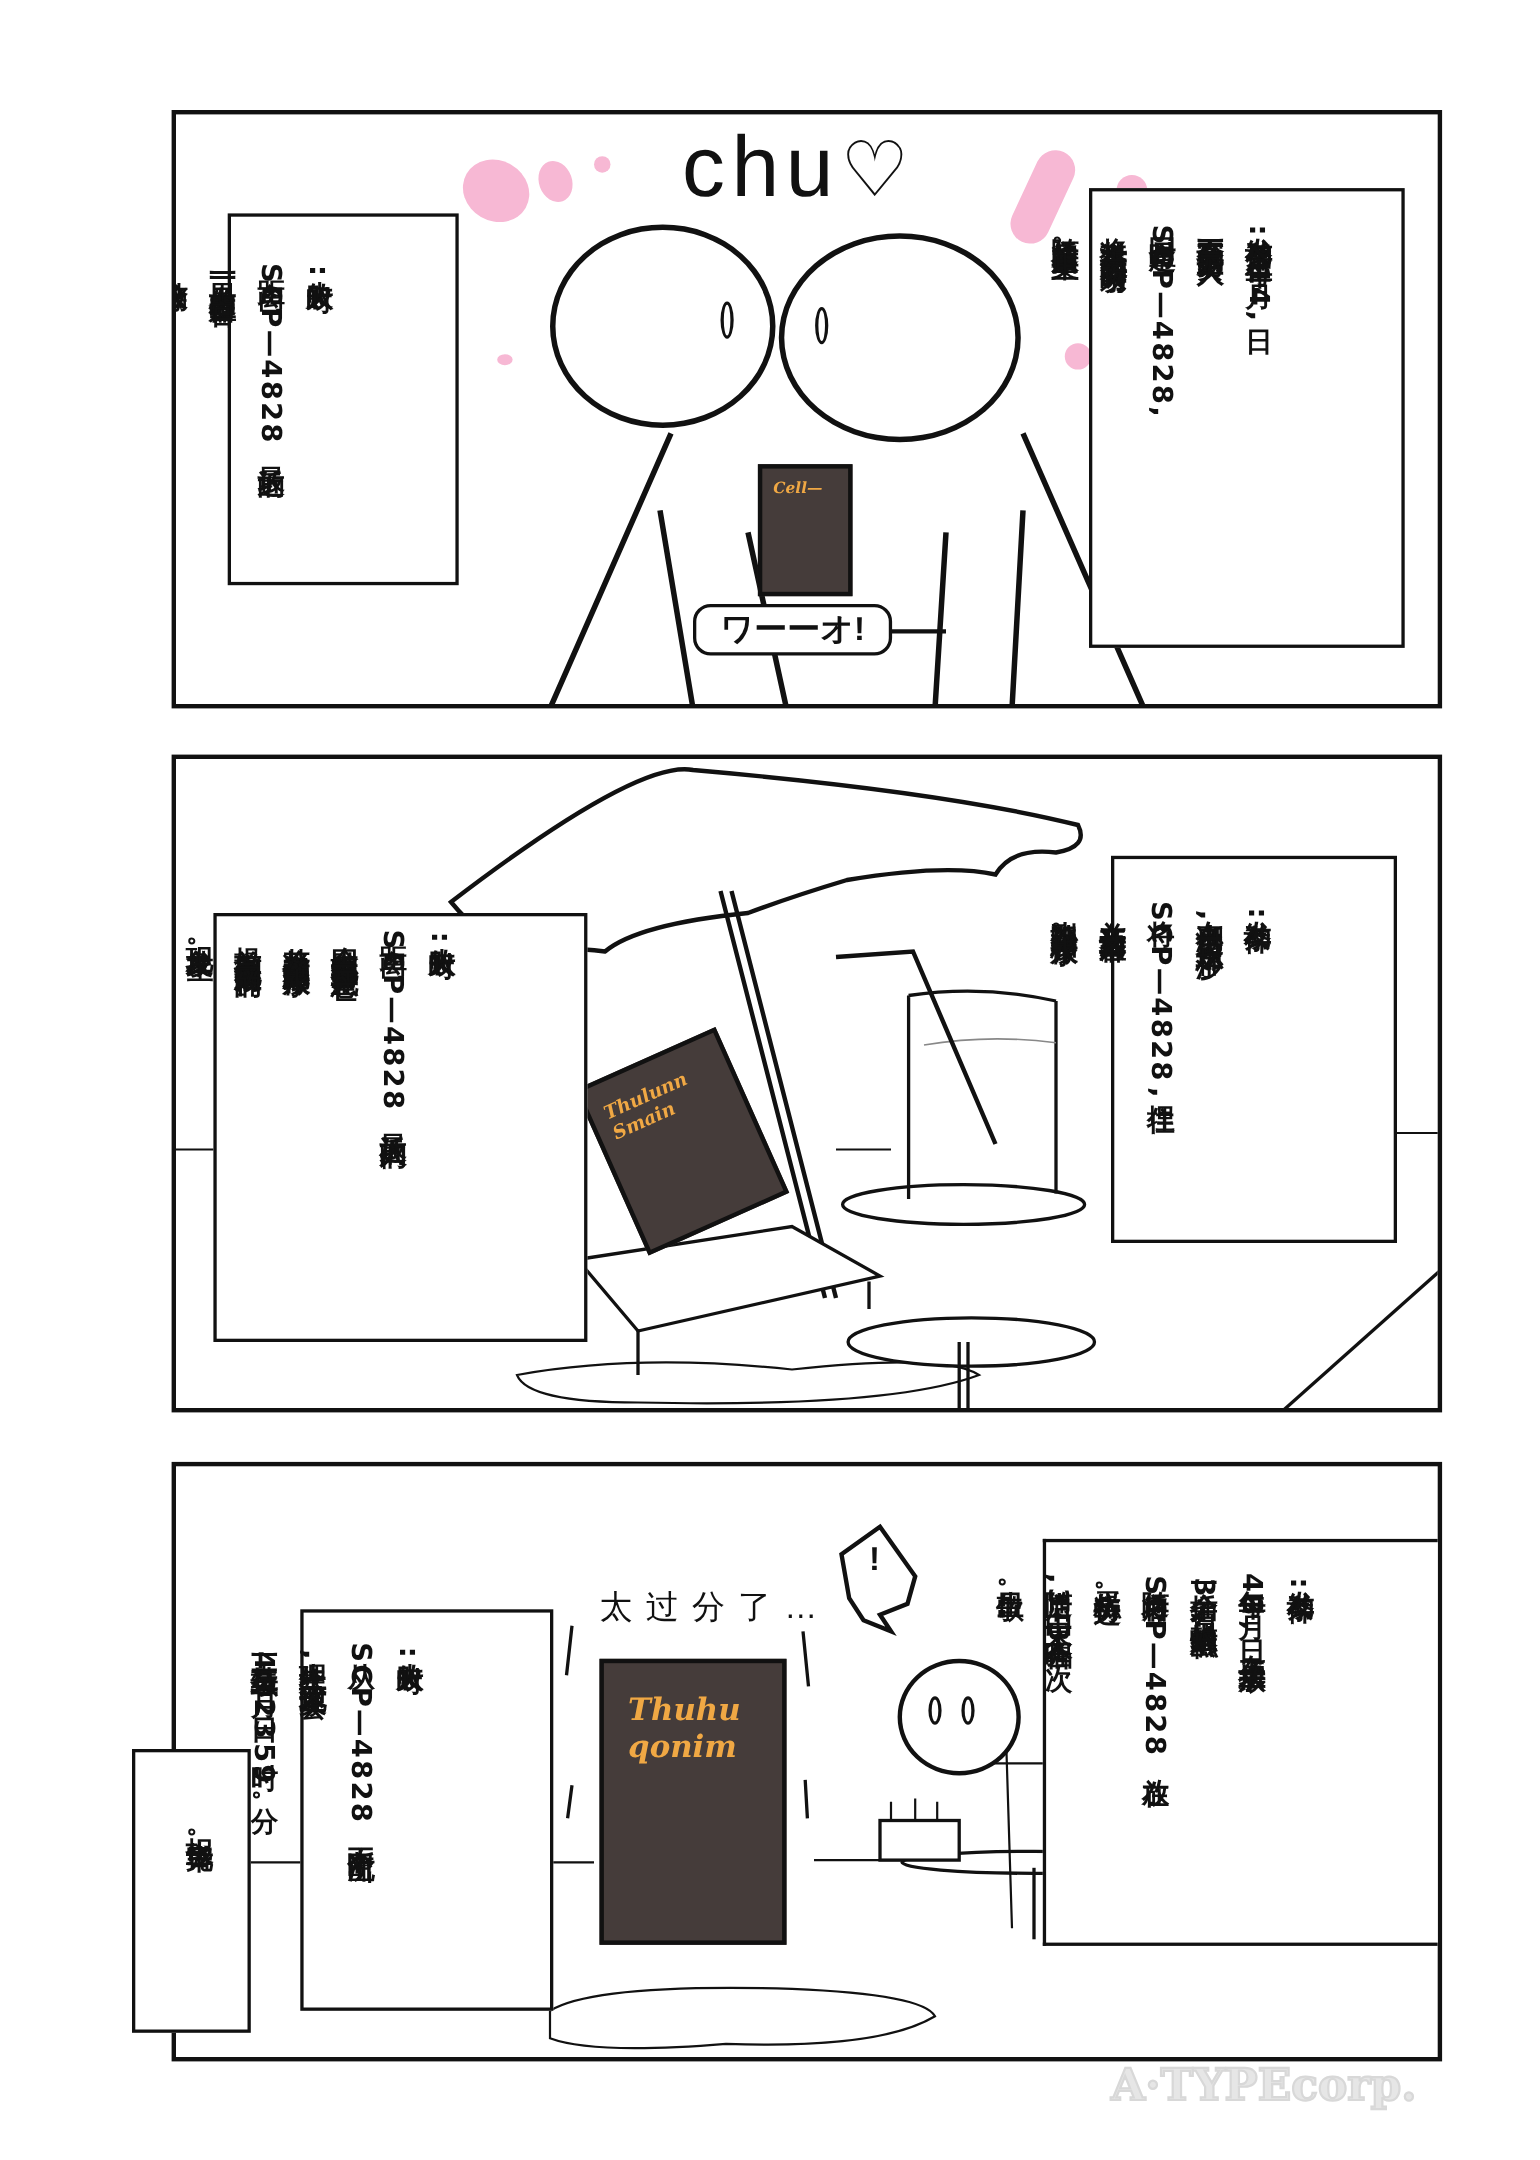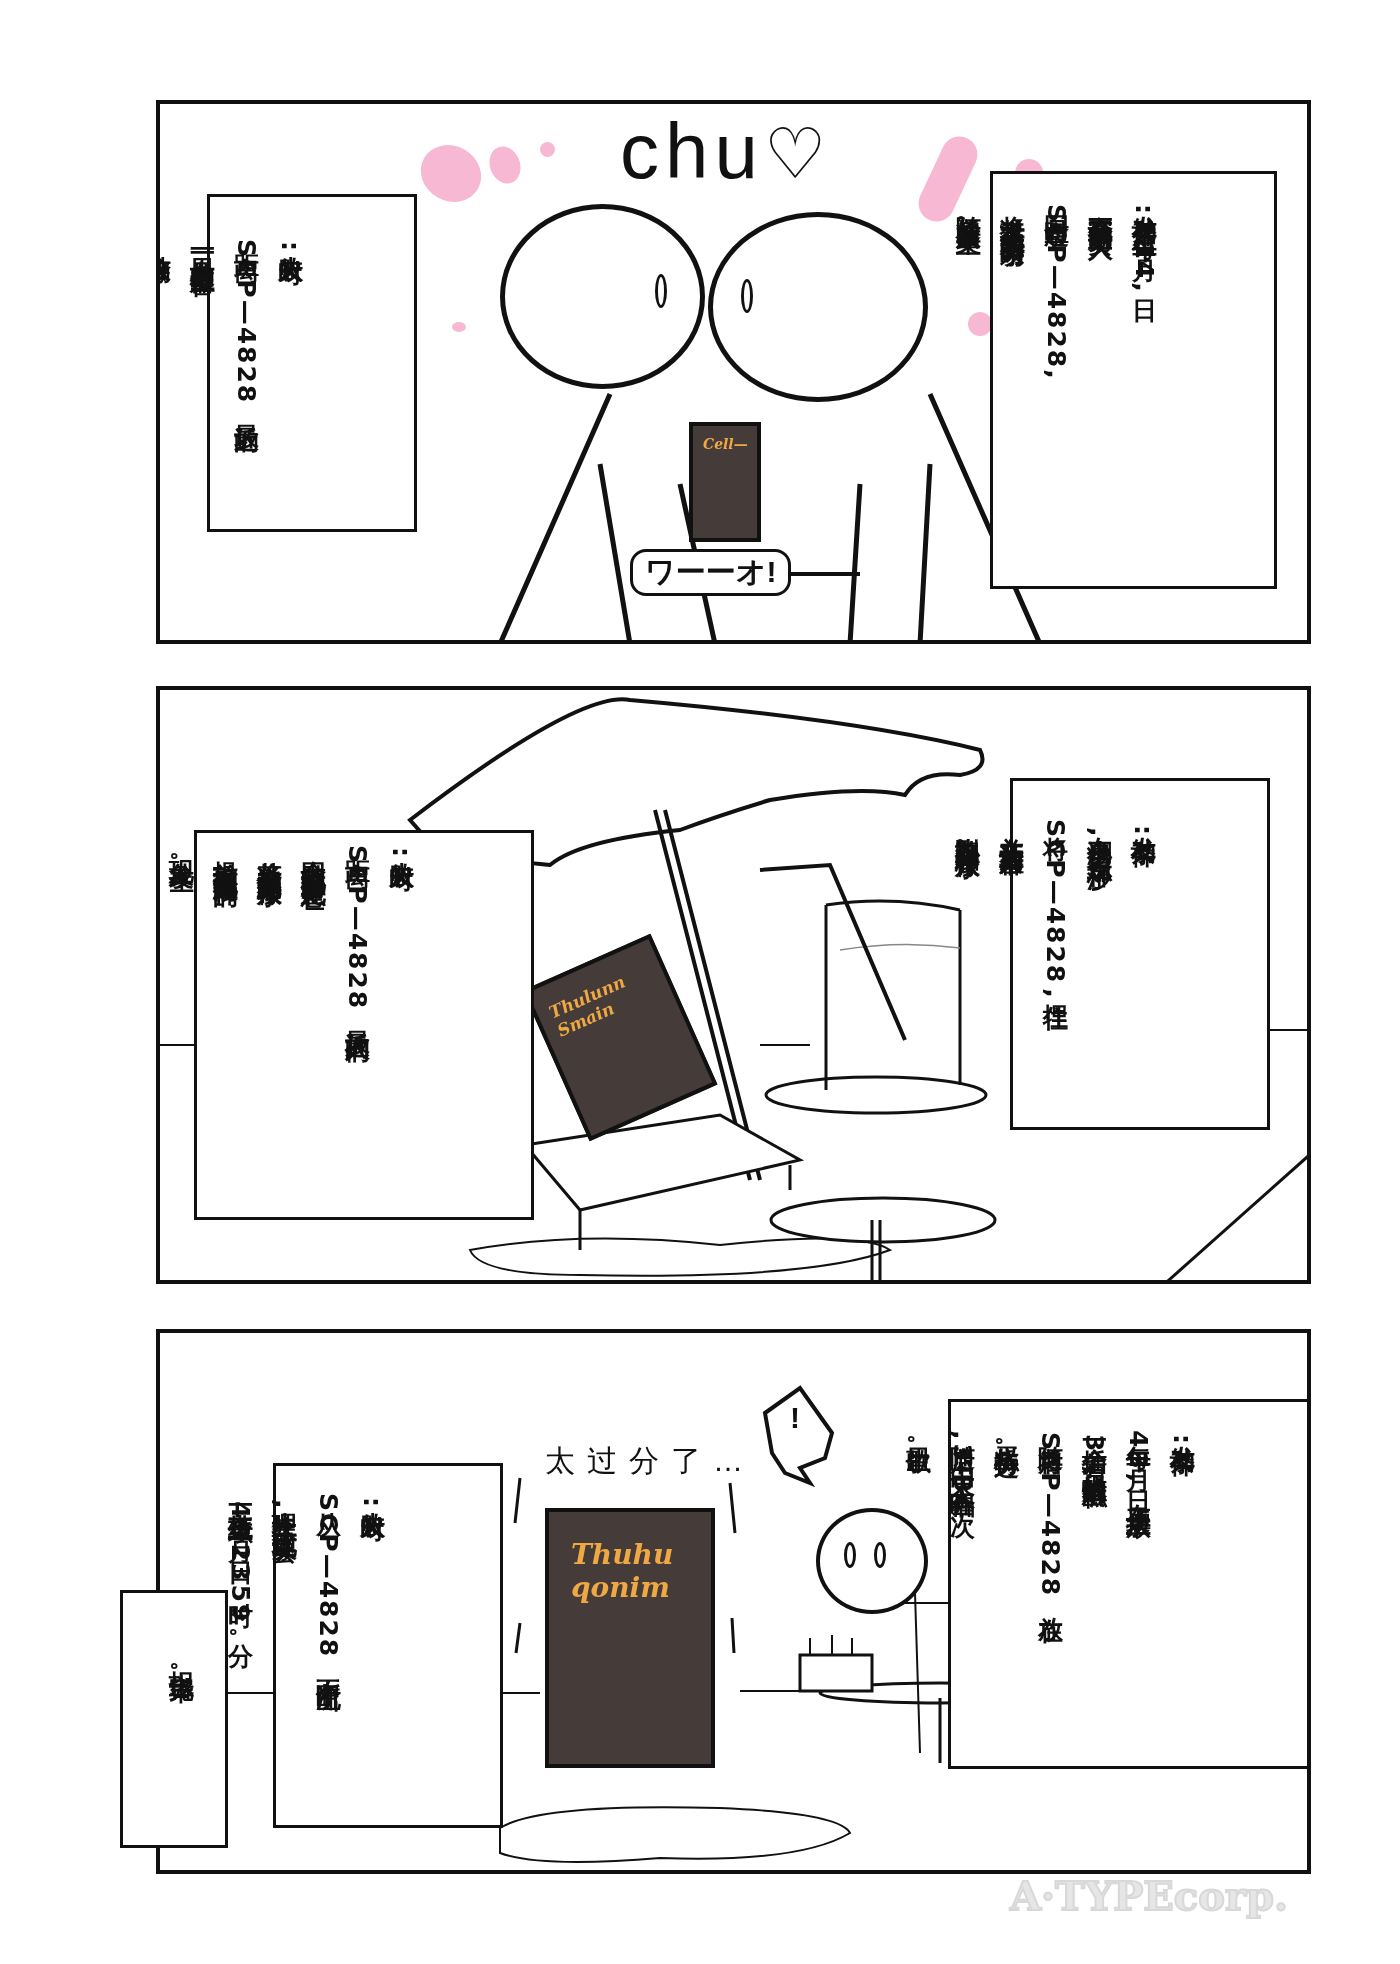--- a/index.html
+++ b/index.html
@@ -44,25 +44,25 @@
     <path d="M 480 470 L 700 470" stroke="#111" stroke-width="4" fill="none"></path>
   </svg>
 
   <div class="head" style="left:340px;top:100px;width:205px;height:185px;">
     <div class="eye" style="left:150px;top:65px;"></div>
   </div>
   <div class="head" style="left:548px;top:108px;width:220px;height:190px;">
     <div class="eye" style="left:28px;top:62px;"></div>
   </div>
 
-  <div class="book" style="left:529px;top:318px;width:72px;height:120px;">
+  <div class="book" style="left:529px;top:318px;width:86px;height:120px;">
     <span class="book-title" style="left:10px;top:10px;font-size:14px;">Cell—</span>
   </div>
 
-  <div class="sfx" style="left:470px;top:445px;font-size:30px;font-weight:bold;background:#fff;border:3px solid #111;border-radius:16px;padding:0 12px;">
+  <div class="sfx" style="left:470px;top:445px;font-size:30px;font-weight:bold;background:#fff;border:3px solid #111;border-radius:16px;padding:0 22px;">
     <span>ワーーオ!</span>
   </div>
 
   <div class="tbox" style="left:47px;top:90px;width:210px;height:338px;">
     <div class="vtext" style="right:14px;top:38px;">
       <span class="col">失败时:</span><span class="col">距离SCP—4828最近的</span><span class="col">一男一女的生殖器官</span><span class="col">被摘除。</span>
     </div>
   </div>
 
   <div class="tbox" style="left:830px;top:67px;width:287px;height:418px;">

